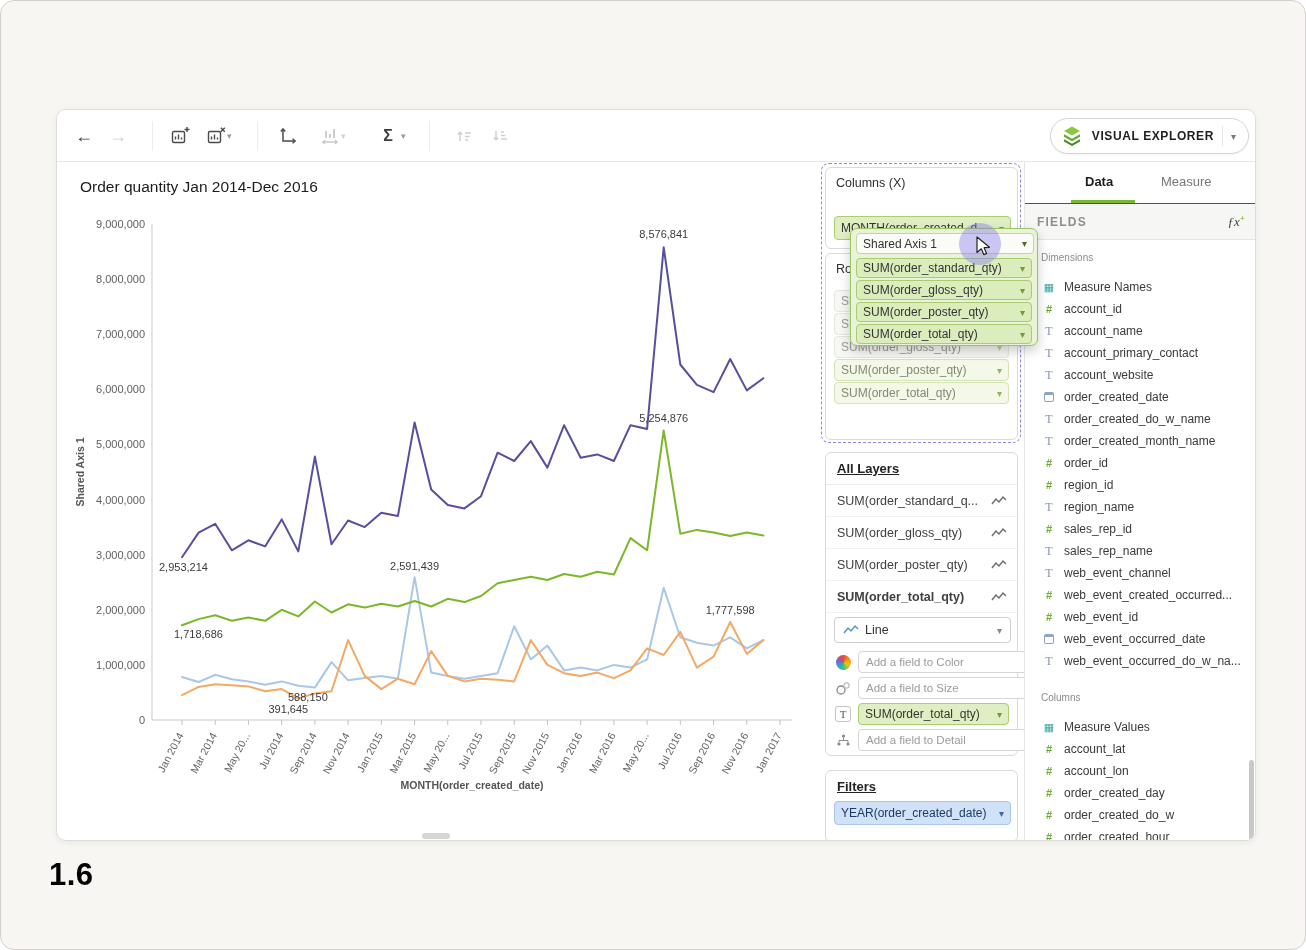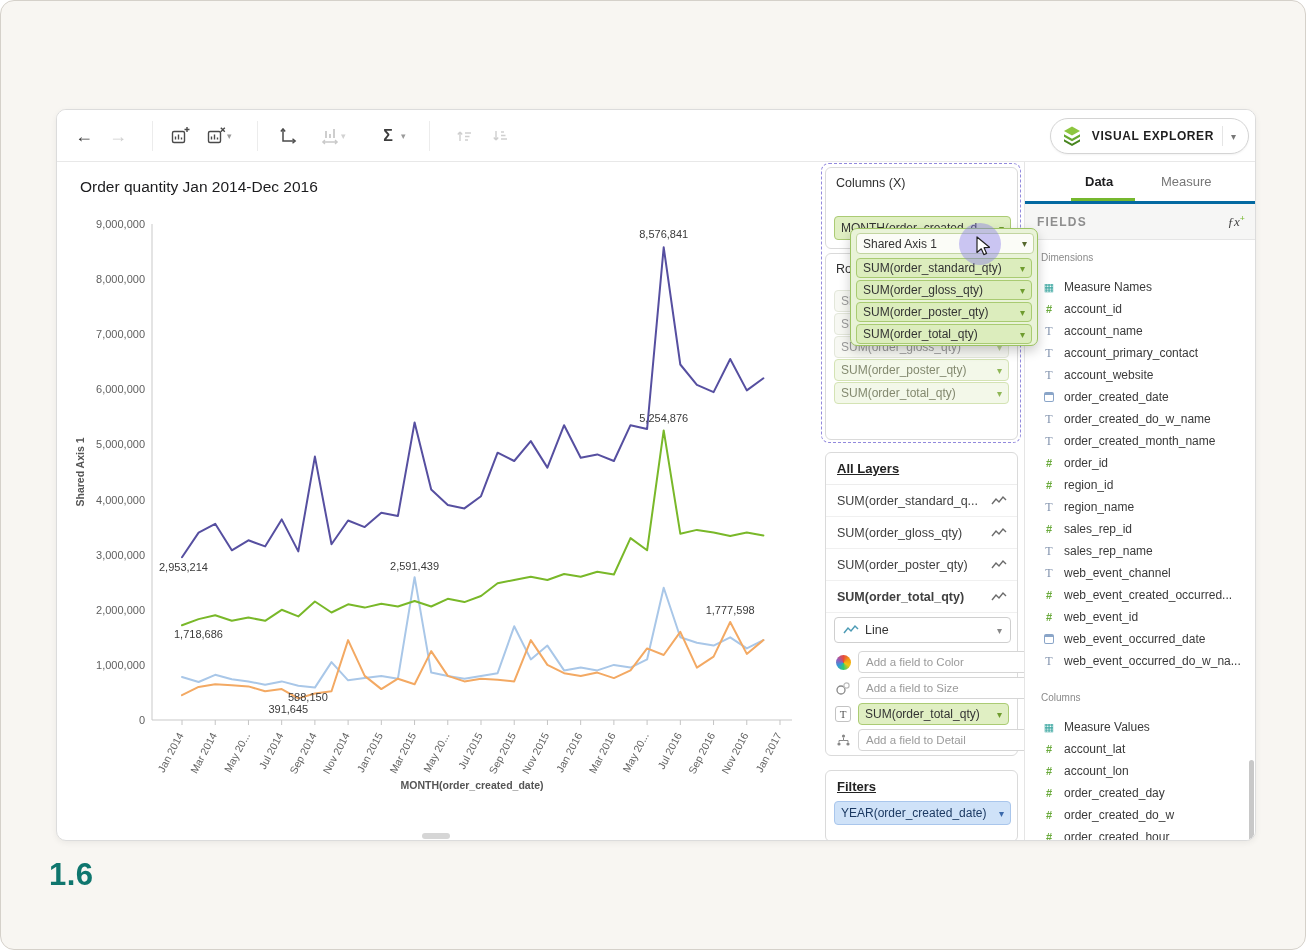--- a/index.html
+++ b/index.html
@@ -91,21 +91,21 @@
                  background:conic-gradient(#e74c3c,#f39c12,#f1c40f,#2ecc71,#3498db,#9b59b6,#e74c3c); }
   .t-box { width:16px; height:16px; border:1px solid #c3c3c3; border-radius:3px; display:flex; align-items:center; justify-content:center;
            font-family:"Liberation Serif",serif; font-size:11px; color:#555; }
 
   
   .filters-box { left:768px; top:660px; width:193px; height:72px;padding-left:37px; }
   .filter-pill { position:absolute; left:8px; top:30px; width:177px; height:24px; }
 
   
   .sidebar { position:absolute; left:967px; top:52px; width:233px; height:680px; border-left:1px solid #e5e5e5; background:#fff; }
-  .tabs { position:relative; height:42px; border-bottom:3px solid #0369a1; }
+  .tabs { position:relative; height:42px; border-bottom:1px solid #0369a1; }
   .tab { position:absolute; top:12px; font-size:13px; color:#777; cursor:pointer; }
   .tab.active { color:#1d1d1f; font-weight:bold; }
   .tab-data { left:60px; }
   .tab-format { left:136px; }
   .tab-underline { position:absolute; left:46px; bottom:0; width:64px; height:3px; background:#76b82e; }
   .fields-bar { position:absolute; left:0; right:0; top:42px; height:36px; background:#f6f6f5; border-bottom:1px solid #e5e5e5;
                 display:flex; align-items:center; padding:0 12px; }
   .fields-label { font-size:12px; font-weight:bold; letter-spacing:1.2px; color:#8e8e8e; }
   .fx { margin-left:auto; font-family:Liberation Serif, serif; font-style:italic; font-size:13px; color:#444; cursor:pointer; }
   .fx sup { color:#76b82e; font-weight:bold; font-style:normal; font-size:9px; }
@@ -115,21 +115,21 @@
   .field-row2 { height:22px; display:flex; align-items:center; gap:7px; cursor:pointer; }
   .ficon { width:16px; text-align:center; font-size:11px; flex:none; }
   .ficon.number { color:#6aaa3c; font-weight:bold; }
   .ficon.text { font-family:"Liberation Serif",serif; color:#8192ad; font-size:12px; }
   .ficon.measure { color:#3aa6a0; font-size:11px; }
   .ficon.date { width:16px; display:flex; justify-content:center; }
   .ficon.date i { display:block; width:10px; height:10px; border:1.5px solid #8aa5c8; border-top:3.5px solid #8aa5c8; border-radius:2px; }
   .fname { font-size:12px; color:#3a3a3a; white-space:nowrap; }
   .vscroll { position:absolute; right:3px; top:598px; width:5px; height:88px; background:#c8c8c8; border-radius:3px; }
 
-  .version { position:absolute; left:48px; top:856px; font-size:31px; font-weight:800; color:#0f766e; letter-spacing:.5px; }
+  .version { position:absolute; left:48px; top:856px; font-size:31px; font-weight:800; color:#000000; letter-spacing:.5px; }
 </style>
 </head>
 <body>
 
 <div class="stage">
   <div class="card">
 
     <div class="toolbar">
       <button class="tbtn" style="left:12px">
           <span class="glyph">←</span>

